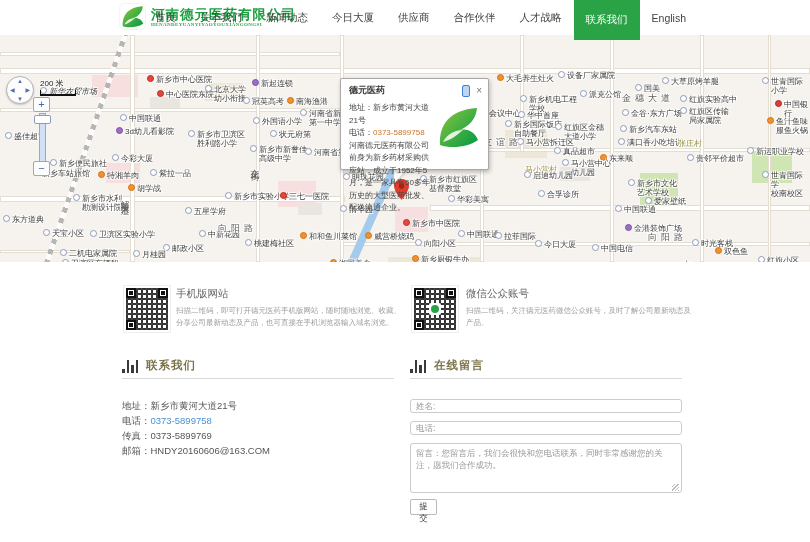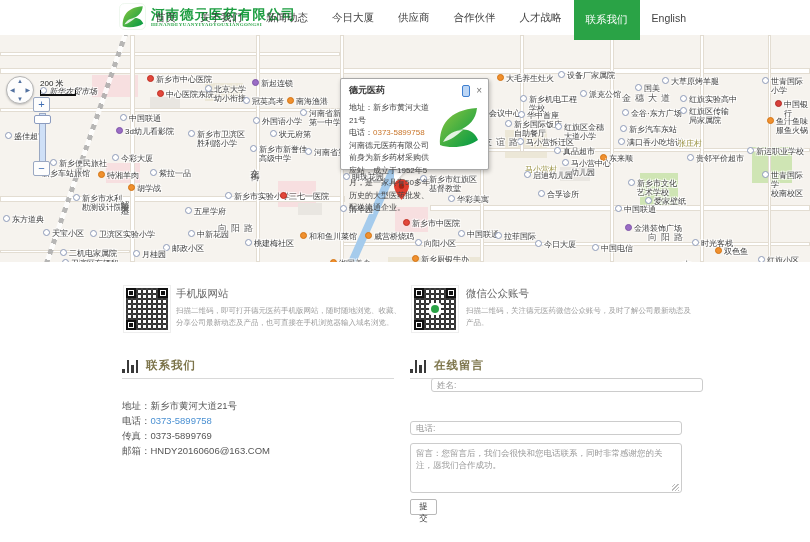--- a/index.html
+++ b/index.html
@@ -208,21 +208,21 @@
         <span class="ml k-p" style="left: 73px; top: 159px;"><i></i>新乡市水利
 勘测设计院</span>
         <span class="ml k-p" style="left: 3px; top: 180px;"><i></i>东方道典</span>
         <span class="ml k-p" style="left: 43px; top: 194px;"><i></i>天宝小区</span>
         <span class="ml k-p" style="left: 90px; top: 195px;"><i></i>卫滨区实验小学</span>
         <span class="ml k-p" style="left: 60px; top: 214px;"><i></i>二机电家属院</span>
         <span class="ml k-p" style="left: 62px; top: 224px;"><i></i>卫滨区车辆段
 4号院</span>
         <span class="ml k-f" style="left: 128px; top: 149px;"><i></i>胡学战</span>
         <span class="ml k-p" style="left: 185px; top: 172px;"><i></i>五星学府</span>
-        <span class="ml k-p" style="left: 169px; top: 195px; padding-left: 19px;"><i></i>中新花园</span>
+        <span class="ml k-p" style="left: 180px; top: 195px; padding-left: 19px;"><i></i>中新花园</span>
         <span class="ml k-p" style="left: 163px; top: 209px;"><i></i>邮政小区</span>
         <span class="ml k-p" style="left: 133px; top: 215px;"><i></i>月桂园</span>
         <span class="ml k-p" style="left: 225px; top: 157px;"><i></i>新乡市实验小学</span>
         <span class="ml k-h" style="left: 280px; top: 157px;"><i></i>三七一医院</span>
         <span class="ml k-p" style="left: 245px; top: 204px;"><i></i>桃建梅社区</span>
         <span class="ml k-f" style="left: 300px; top: 197px;"><i></i>和和鱼川菜馆</span>
         <span class="ml k-f" style="left: 330px; top: 224px;"><i></i>湘园美食</span>
         <span class="ml k-p" style="left: 343px; top: 138px;"><i></i>明珠花园</span>
         <span class="ml k-p" style="left: 420px; top: 140px;"><i></i>新乡市红旗区
 基督教堂</span>
@@ -388,19 +388,19 @@
     <span class="bars">
       <span style="height:4px;"></span>
         <span style="height:13px;"></span>
         <span style="height:8px;"></span>
         <span style="height:13px;"></span>
     </span>
     <span class="sec-title">在线留言</span>
   </div>
   <div class="sec-line" style="left:410px;top:378px;width:272px;"></div>
 
-  <input class="f-input" style="top: 378px; margin-left: 21px;" placeholder="姓名:">
+  <input class="f-input" style="top: 399px;" placeholder="姓名:">
   <input class="f-input" style="top: 421px;" placeholder="电话:">
   <textarea class="f-area" placeholder="留言：您留言后，我们会很快和您电话联系，同时非常感谢您的关注，愿我们合作成功。" style=""></textarea>
   <div class="f-resize"></div>
   <button class="f-submit">提交</button>
 
 </div>
 
 </body></html>

